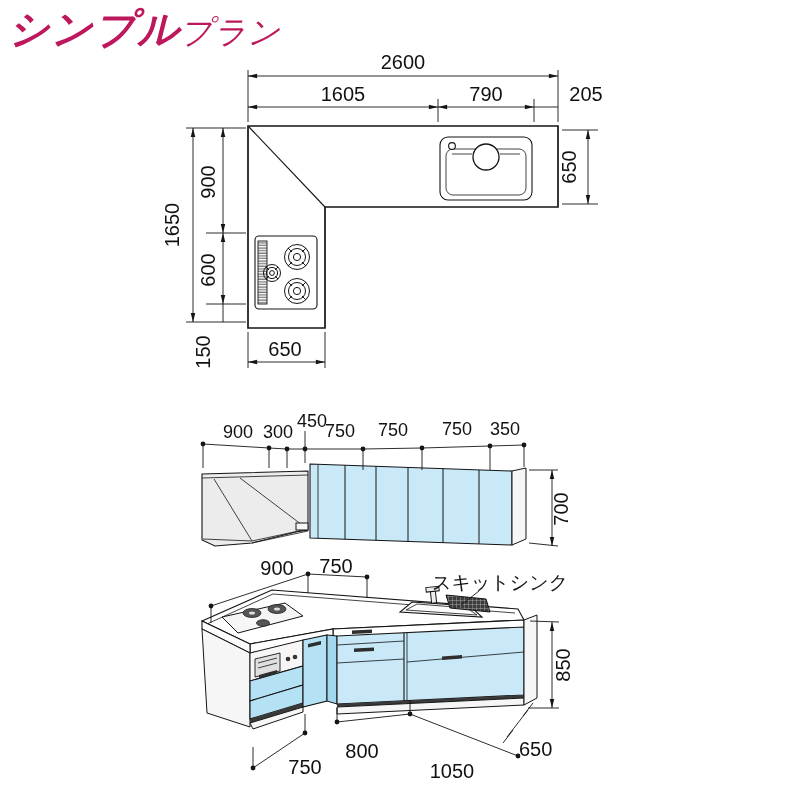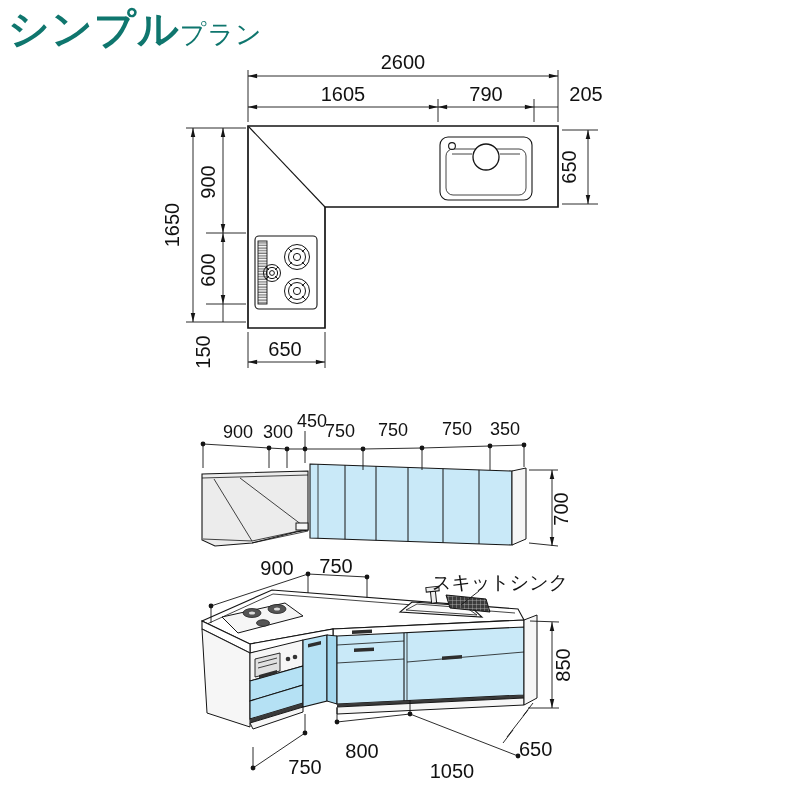--- a/index.html
+++ b/index.html
@@ -1,20 +1,20 @@
 <!DOCTYPE html>
 <html><head>
 <meta charset="utf-8">
 <style>
   html,body{margin:0;padding:0;background:#fff;}
   .stage{position:relative;width:800px;height:800px;background:#fff;overflow:hidden;
          font-family:"Liberation Sans",sans-serif;}
-  .title{position:absolute;left:8px;top:2px;display:flex;align-items:baseline;color:#0f766e;}
+  .title{position:absolute;left:8px;top:2px;display:flex;align-items:baseline;color:#be185d;font-style:italic;}
   .title .big{font-size:41px;font-weight:bold;letter-spacing:1px;}
-  .title .small{font-size:26px;font-weight:500;letter-spacing:1px;}
+  .title .small{font-size:32px;font-weight:500;letter-spacing:1px;}
   svg{position:absolute;left:0;top:0;}
   .ln  {stroke:#151515;stroke-width:1.1;fill:none;}
   .ln2 {stroke:#151515;stroke-width:1.7;fill:#fff;}
   .thin{stroke:#151515;stroke-width:0.8;fill:none;}
   .dim {stroke:#151515;stroke-width:0.9;fill:none;}
   .wht {fill:#ffffff;stroke:#151515;stroke-width:1.1;}
   .gry {fill:#ececec;stroke:#151515;stroke-width:1.1;}
   .gry2{fill:#f6f6f6;stroke:#151515;stroke-width:1;}
   .blue {fill:#c9e9f8;stroke:#151515;stroke-width:1.1;}
   .blue2{fill:#b5e1f4;stroke:#151515;stroke-width:1.1;}

